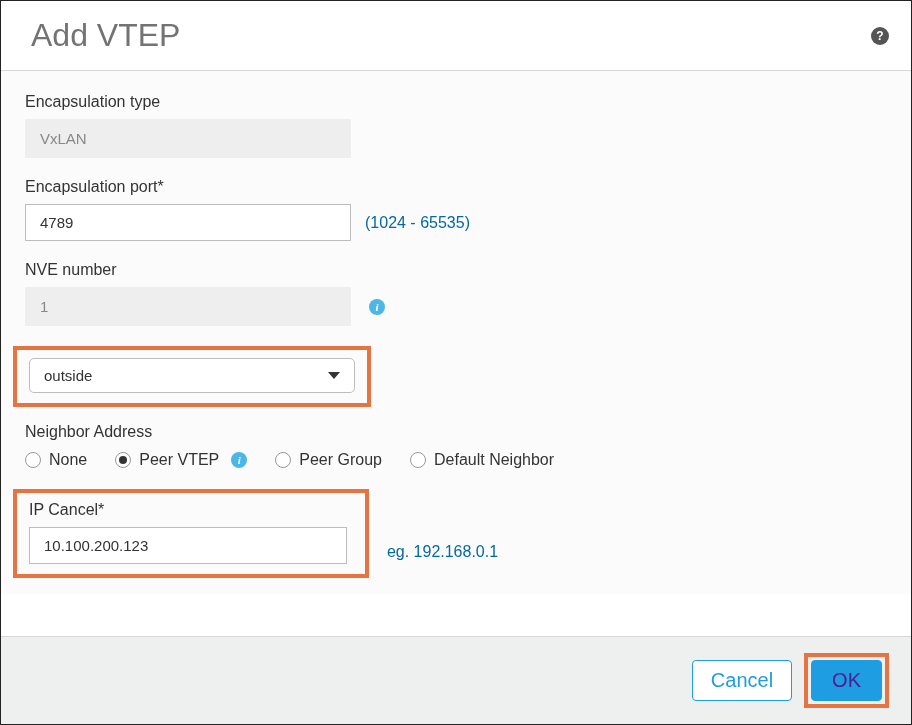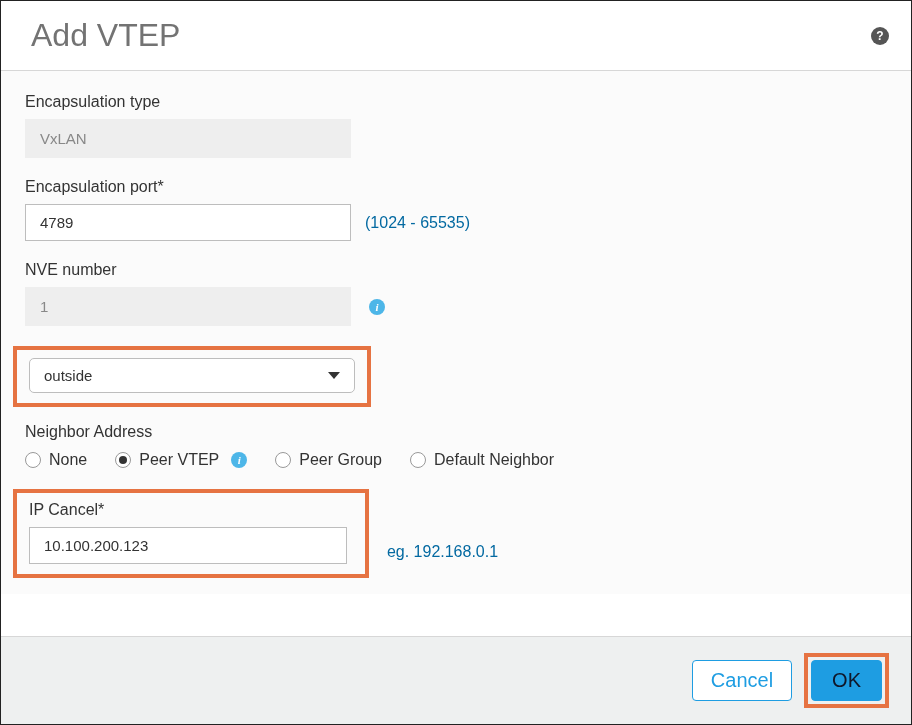--- a/index.html
+++ b/index.html
@@ -184,21 +184,21 @@
       cursor: pointer;
     }
     .btn-cancel {
       background: #fff;
       border: 1.5px solid #1e9de2;
       color: #1e9de2;
     }
     .btn-ok {
       background: #1e9de2;
       border: 1px solid #1e9de2;
-      color: #0f172a;
+      color: #4c1d95;
       padding: 8px 20px;
     }
     .ok-highlight {
       border: 4px solid #e67342;
       padding: 3px;
       display: inline-block;
     }
   </style>
 </head>
 <body>

